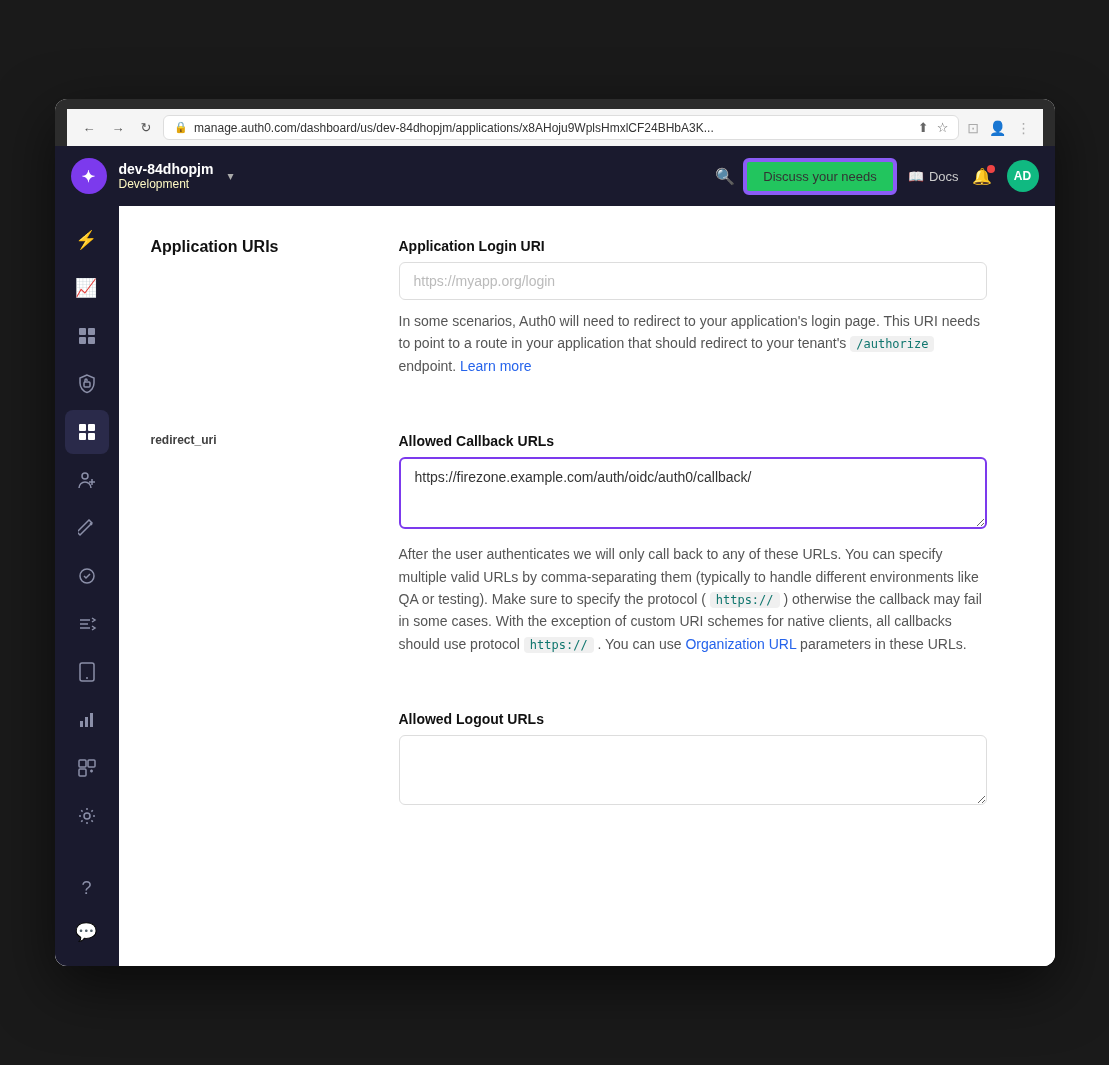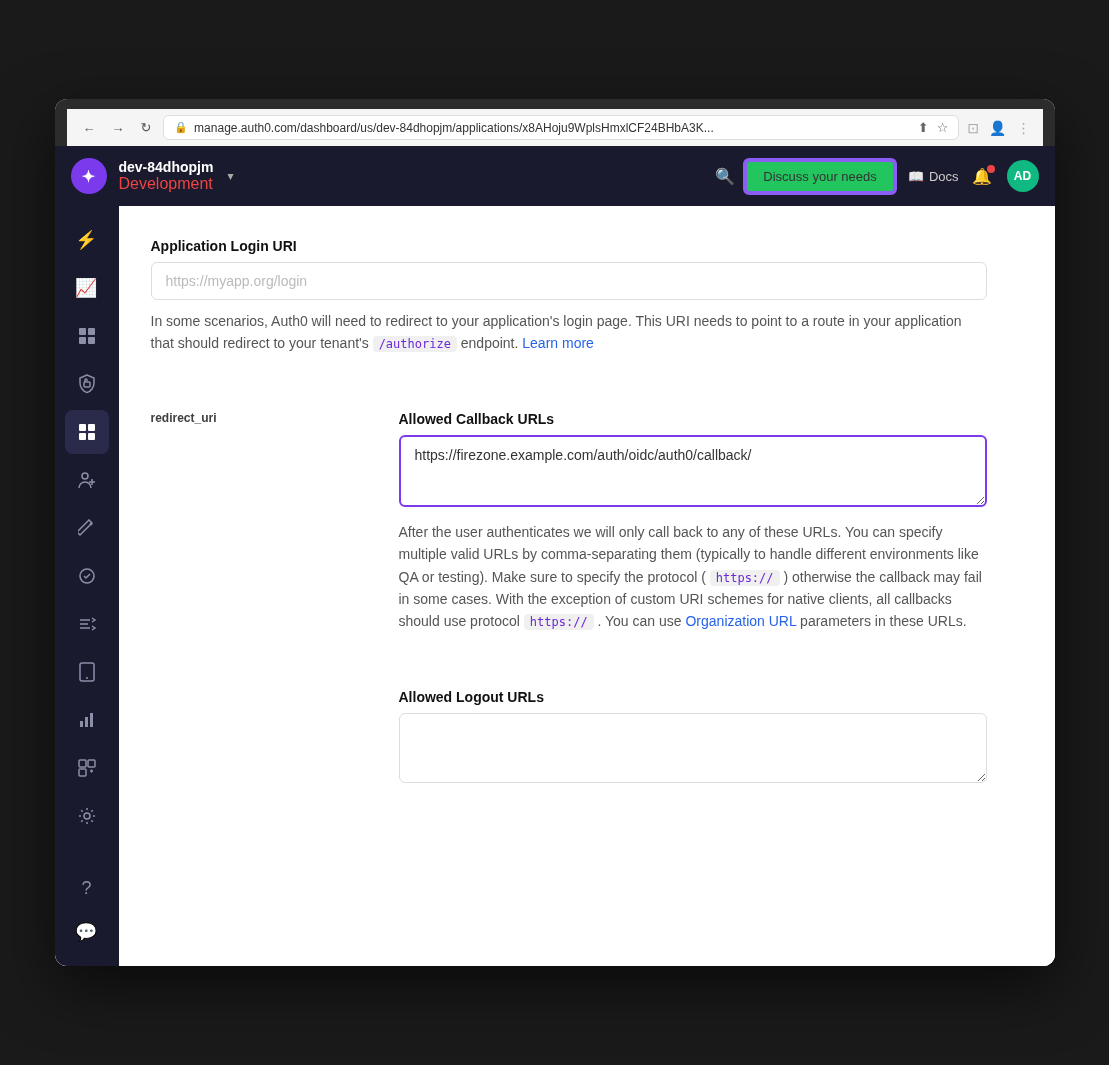--- a/index.html
+++ b/index.html
@@ -145,21 +145,21 @@
       font-size: 16px;
       margin-right: 12px;
     }
     .nav-tenant {
       display: flex;
       align-items: center;
       gap: 12px;
       color: #fff;
     }
     .nav-tenant-name { font-size: 14px; font-weight: 600; color: #fff; }
-    .nav-tenant-sub { font-size: 16px; color: #ef4444; }
+    .nav-tenant-sub { font-size: 12px; color: #fef9c3; }
     .nav-tenant-block { display: flex; flex-direction: column; }
     .nav-chevron { color: #aaa; font-size: 12px; margin-left: 2px; }
     .nav-spacer { flex: 1; }
     .nav-search-btn {
       color: #ccc;
       background: none;
       border: none;
       font-size: 16px;
       cursor: pointer;
       margin-right: 8px;
@@ -327,21 +327,21 @@
       color: #555;
       margin-top: 10px;
       line-height: 1.6;
     }
 
     .field-desc code {
       background: #f0f0f0;
       padding: 1px 6px;
       border-radius: 4px;
       font-size: 12px;
-      color: #6d28d9;
+      color: #0f766e;
       font-family: monospace;
     }
 
     .field-desc a {
       color: #2563eb;
       text-decoration: none;
     }
   </style>
 </head>
 <body>
@@ -480,20 +480,21 @@
 
         <div class="sidebar-bottom">
           <div class="sidebar-item">?</div>
           <div class="sidebar-item">💬</div>
         </div>
       </div>
 
       <div class="content-area">
         <div class="content-body">
           <div class="section-layout">
+            <div class="section-label">Application URIs</div>
 
             <div class="section-fields">
 
               <div class="field-group">
                 <div class="field-label">Application Login URI</div>
                 <input type="text" class="field-input" placeholder="https://myapp.org/login" style="">
                 <div class="field-desc">
                   In some scenarios, Auth0 will need to redirect to your application's login page. This URI needs to point to a route in your application that should redirect to your tenant's <code>/authorize</code> endpoint. <a href="#">Learn more</a>
                 </div>
               </div>

